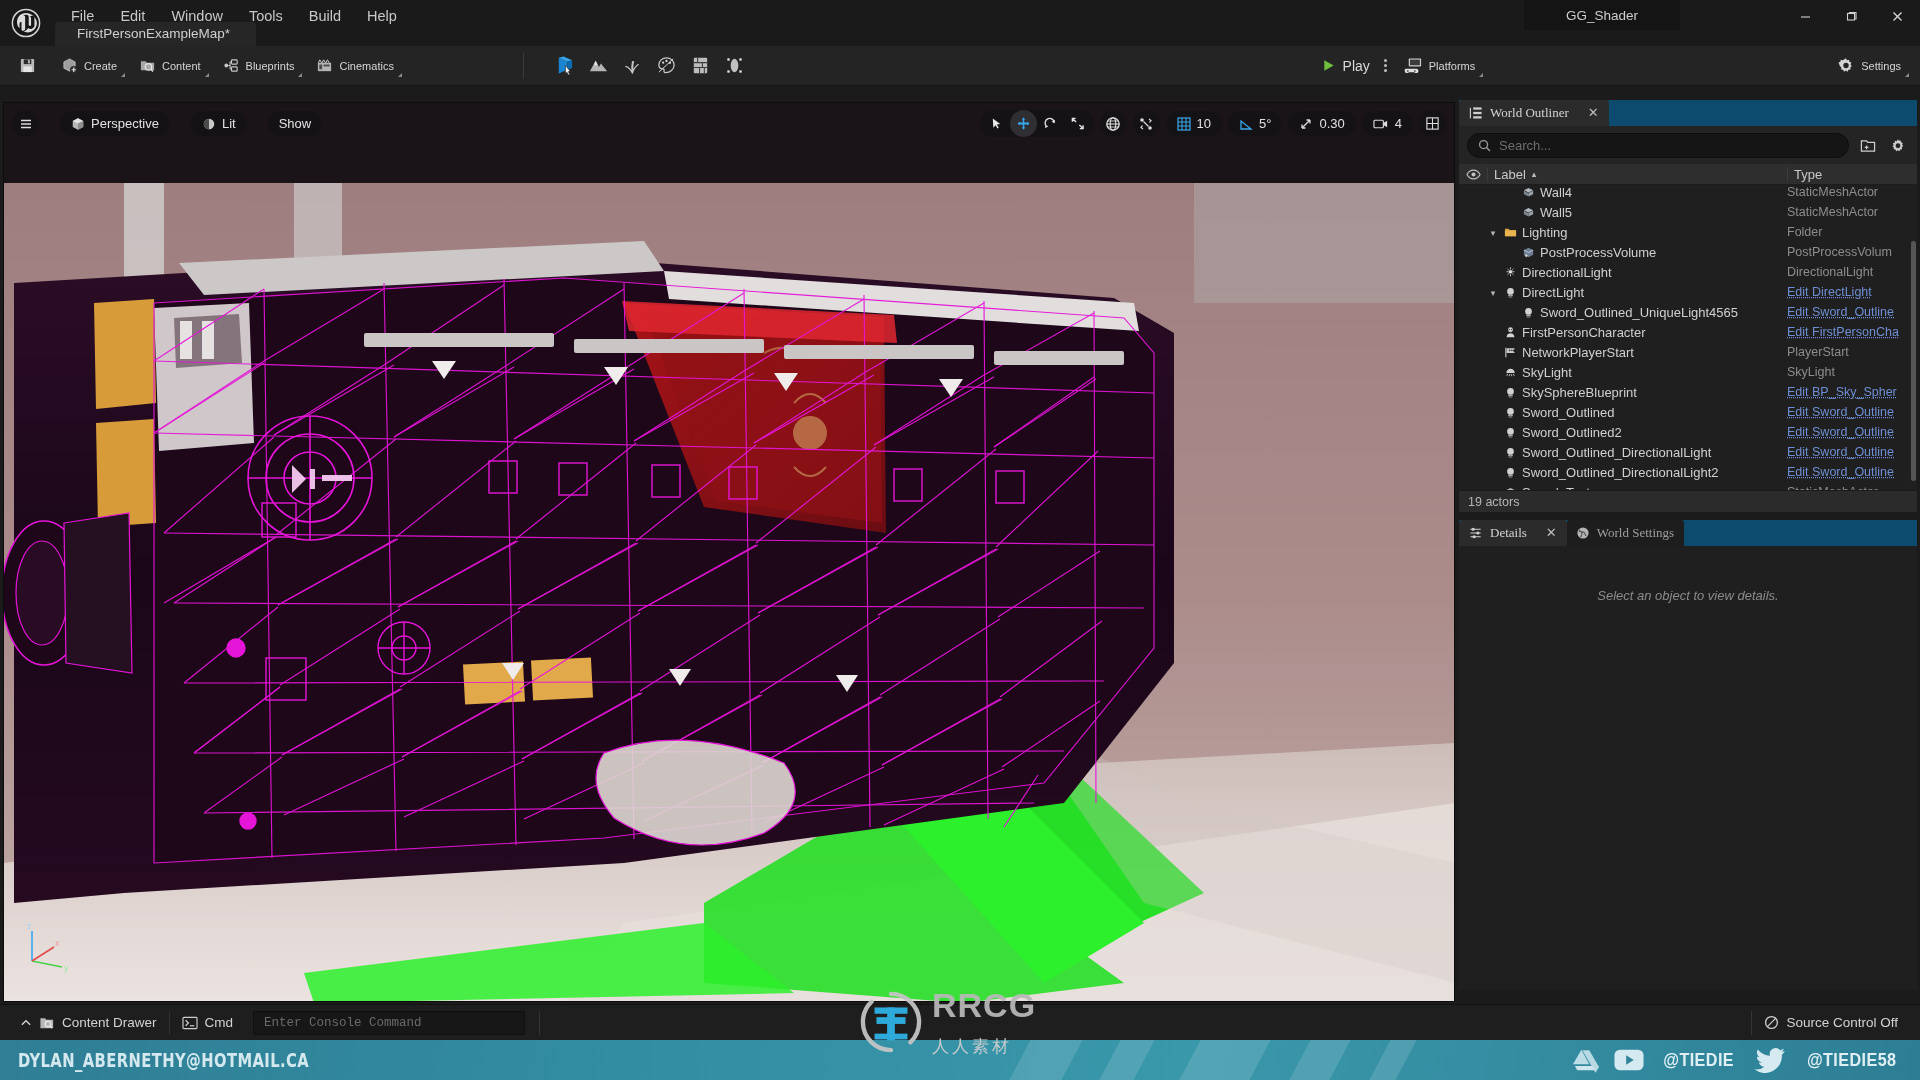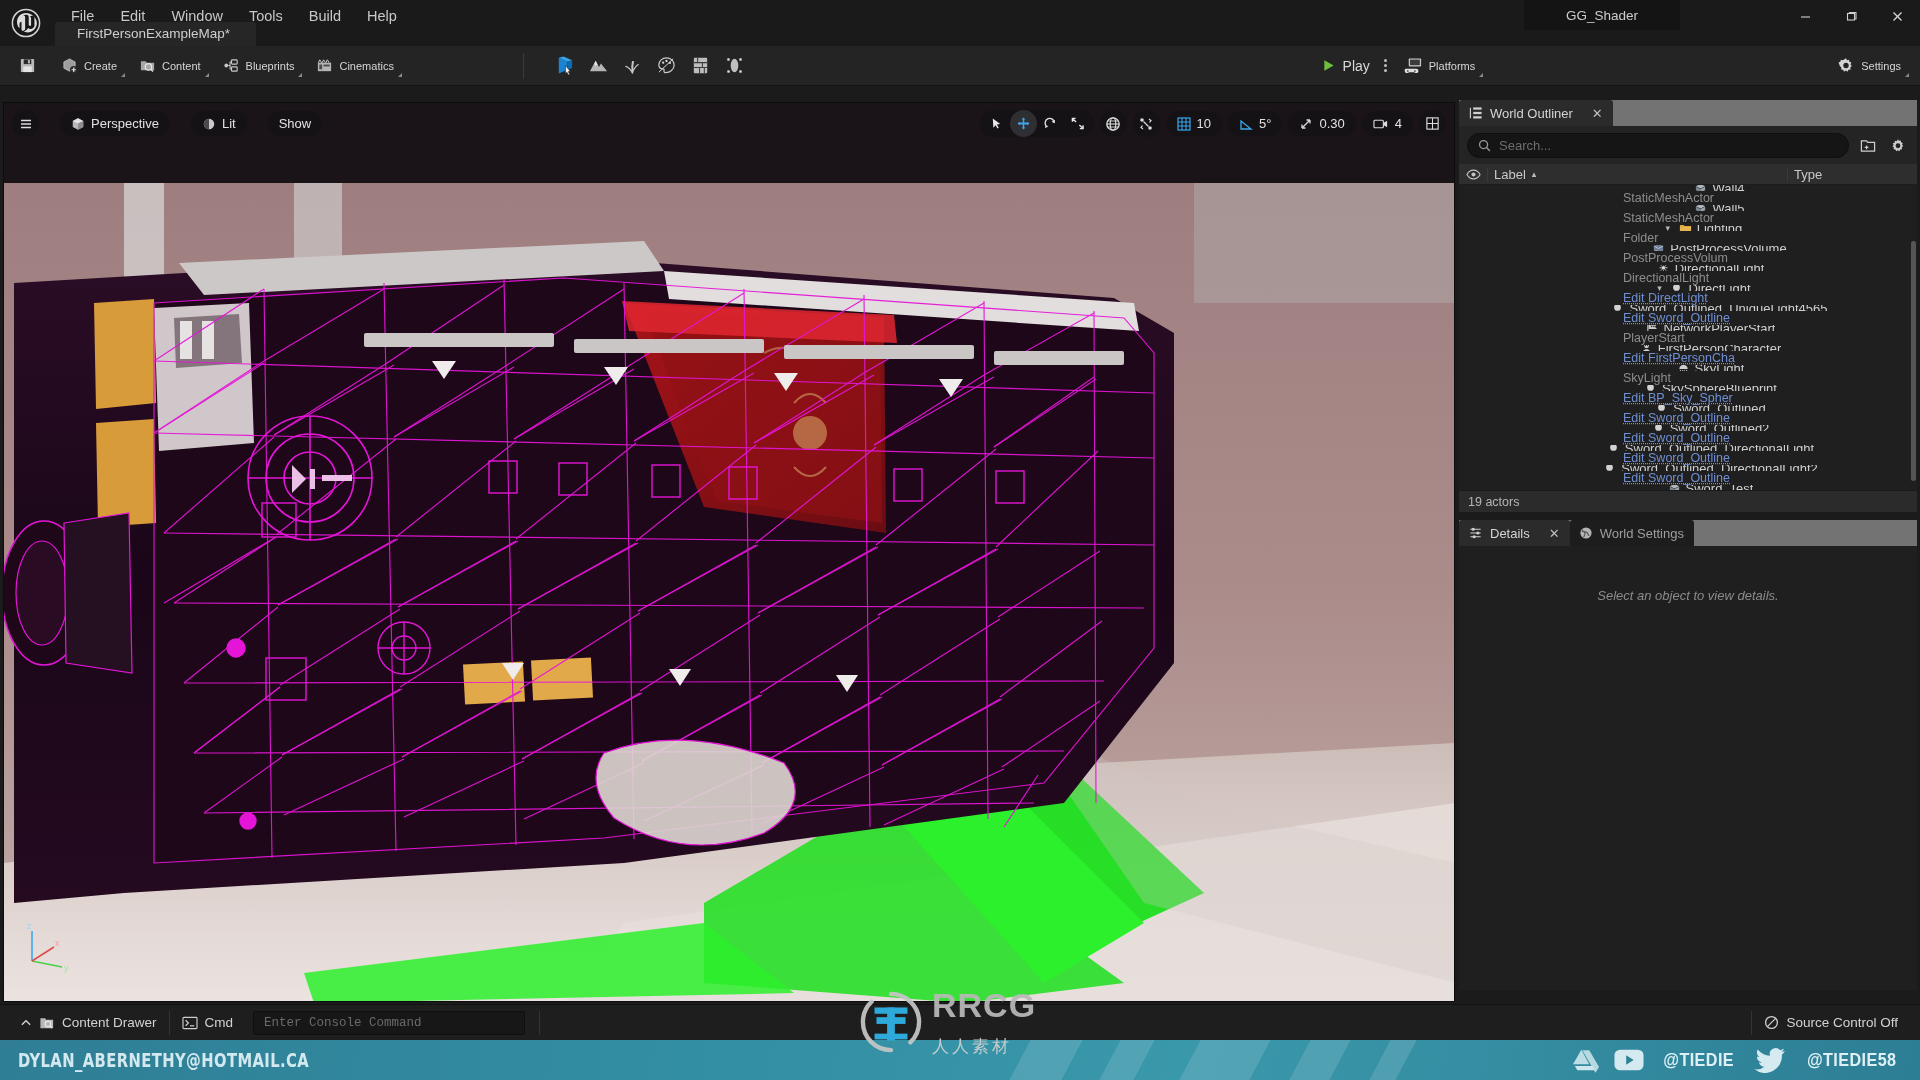--- a/index.html
+++ b/index.html
@@ -89,21 +89,21 @@
   .vp-group {
     display: flex; align-items: center; background: rgba(20,18,20,0.80); border-radius: 14px; height: 27px; padding: 0 3px;
   }
   .vp-group .g-btn { width: 27px; height: 27px; display: flex; align-items: center; justify-content: center; border-radius: 50%; }
   .vp-group .g-btn.active { background: rgba(70,70,75,0.55); }
 
   .axis-gizmo { position: absolute; left: 18px; bottom: 24px; z-index: 20; }
 
   
   .rdock { position: absolute; left: 1459px; top: 100px; width: 458px; height: 902px; }
-  .panel-tabbar { display: flex; height: 26px; background: #737373; }
+  .panel-tabbar { display: flex; height: 26px; background: #0c4a6e; font-family: Liberation Serif, serif; }
   .panel-tab {
     display: flex; align-items: center; gap: 7px; height: 26px; padding: 0 10px;
     background: #2b2b2b; color: #d4d4d4; font-size: 13px; border-radius: 3px 3px 0 0;
     cursor: default;
   }
   .panel-tab.inactive { background: #1d1d1d; color: #9e9e9e; padding-left: 9px; }
   .tab-x { color: #bdbdbd; font-size: 13px; margin-left: 12px; }
 
   .outliner { background: #242424; height: 386px; display: flex; flex-direction: column; }
   .ol-search-row { display: flex; align-items: center; gap: 8px; padding: 7px 8px 6px 8px; }
@@ -120,21 +120,21 @@
 
   .ol-header {
     display: flex; align-items: center; height: 21px; background: #2e2e2e;
     color: #c9c9c9; font-size: 13px; border-bottom: 1px solid #1c1c1c;
   }
   .ol-h-eye { width: 28px; display: flex; align-items: center; justify-content: center; }
   .ol-h-label { flex: 1; display: flex; align-items: center; gap: 6px; padding-left: 6px; border-left: 1px solid #3a3a3a; }
   .ol-h-type { width: 130px; padding-left: 6px; border-left: 1px solid #3a3a3a; }
 
   .ol-rows { flex: 1; overflow: hidden; position: relative; background: #1f1f1f; }
-  .ol-row { display: flex; align-items: center; height: 20px; font-size: 13px; position: relative; flex-direction: column; }
+  .ol-row { display: flex; align-items: flex-start; height: 20px; font-size: 13px; position: relative; }
   .ol-label { flex: 1; display: flex; align-items: center; gap: 5px; color: #d0d0d0; white-space: nowrap; overflow: hidden; }
   .ol-type { width: 130px; color: #8d8d8d; white-space: nowrap; overflow: hidden; font-size: 12.5px; }
   .ol-type.link { color: #6f8fd4; text-decoration: underline; text-decoration-style: dotted; }
   .twisty {
     width: 12px; height: 12px; display: inline-flex; align-items: center; justify-content: center;
     color: #b4b4b4; font-size: 9px;
   }
   .ol-scroll {
     position: absolute; right: 1px; top: 56px; width: 5px; height: 240px;
     background: #555; border-radius: 3px;
@@ -773,44 +773,44 @@
               </span>
               <span>Sword_Outlined_UniqueLight4565</span>
             </div>
             <div class="ol-type link">Edit Sword_Outline</div>
           </div>
           <div class="ol-row">
             <div class="ol-label" style="padding-left: 28px;">
               <span class="twisty"></span>
               <span style="display: inline-flex; align-items: center;">
                 <svg width="13" height="13" viewBox="0 0 14 14">
+                  <circle cx="7" cy="4" r="2.6" fill="#d2d2d2"></circle>
+                  <path d="M2.8 12c0-2.5 1.9-4.2 4.2-4.2S11.2 9.5 11.2 12z" fill="#d2d2d2"></path>
+                  <circle cx="5.9" cy="3.8" r="0.7" fill="#3a3a3a"></circle>
+                  <circle cx="8.1" cy="3.8" r="0.7" fill="#3a3a3a"></circle>
+                </svg>
+              </span>
+              <span>FirstPersonCharacter</span>
+            </div>
+            <div class="ol-type link">Edit FirstPersonCha</div>
+          </div>
+          <div class="ol-row">
+            <div class="ol-label" style="padding-left: 28px;">
+              <span class="twisty"></span>
+              <span style="display: inline-flex; align-items: center;">
+                <svg width="13" height="13" viewBox="0 0 14 14">
                   <path d="M2 2v10" stroke="#cfcfcf" stroke-width="1.2"></path>
                   <path d="M2.8 2.4h9L9.6 5l2.2 2.6h-9z" fill="#c9c9c9"></path>
                   <circle cx="6" cy="4.8" r="0.9" fill="#3a3a3a"></circle>
                   <circle cx="8.5" cy="4.8" r="0.9" fill="#3a3a3a"></circle>
                 </svg>
               </span>
               <span>NetworkPlayerStart</span>
             </div>
             <div class="ol-type">PlayerStart</div>
-          </div>
-          <div class="ol-row">
-            <div class="ol-label" style="padding-left: 28px;">
-              <span class="twisty"></span>
-              <span style="display: inline-flex; align-items: center;">
-                <svg width="13" height="13" viewBox="0 0 14 14">
-                  <circle cx="7" cy="4" r="2.6" fill="#d2d2d2"></circle>
-                  <path d="M2.8 12c0-2.5 1.9-4.2 4.2-4.2S11.2 9.5 11.2 12z" fill="#d2d2d2"></path>
-                  <circle cx="5.9" cy="3.8" r="0.7" fill="#3a3a3a"></circle>
-                  <circle cx="8.1" cy="3.8" r="0.7" fill="#3a3a3a"></circle>
-                </svg>
-              </span>
-              <span>FirstPersonCharacter</span>
-            </div>
-            <div class="ol-type link">Edit FirstPersonCha</div>
           </div>
           <div class="ol-row">
             <div class="ol-label" style="padding-left: 28px;">
               <span class="twisty"></span>
               <span style="display: inline-flex; align-items: center;">
                 <svg width="13" height="13" viewBox="0 0 14 14">
                   <path d="M2.5 7.5a4.5 4.5 0 019 0z" fill="#cfcfcf"></path>
                   <path d="M3 10.5l1-2M5.5 11l.7-2.2M8.5 11l-.7-2.2M11 10.5l-1-2" stroke="#cfcfcf" stroke-width="1"></path>
                 </svg>
               </span>

